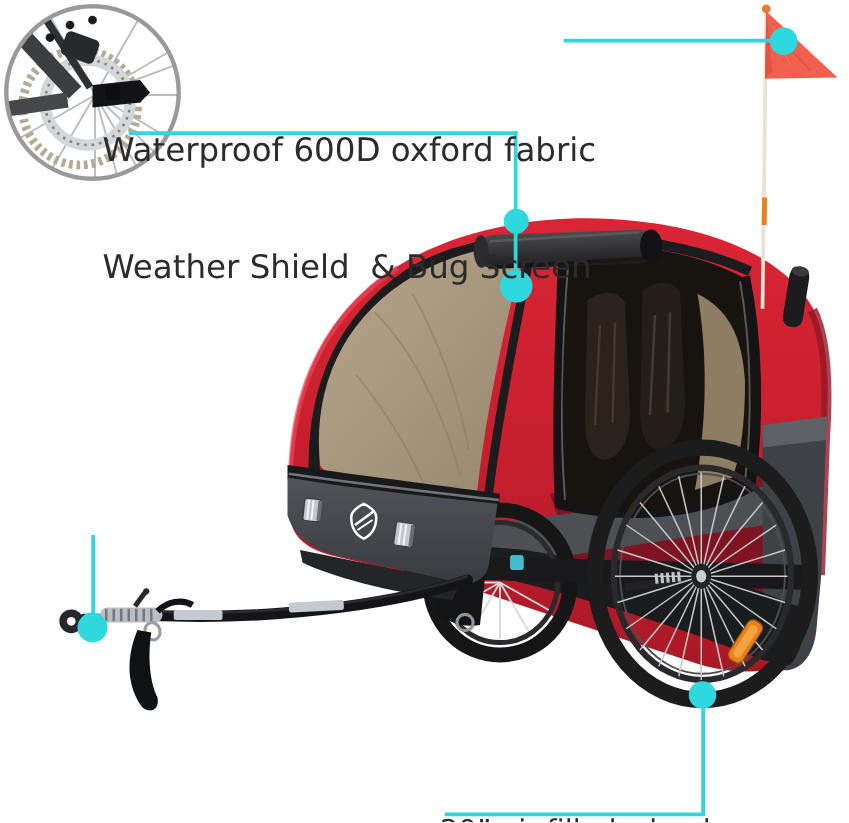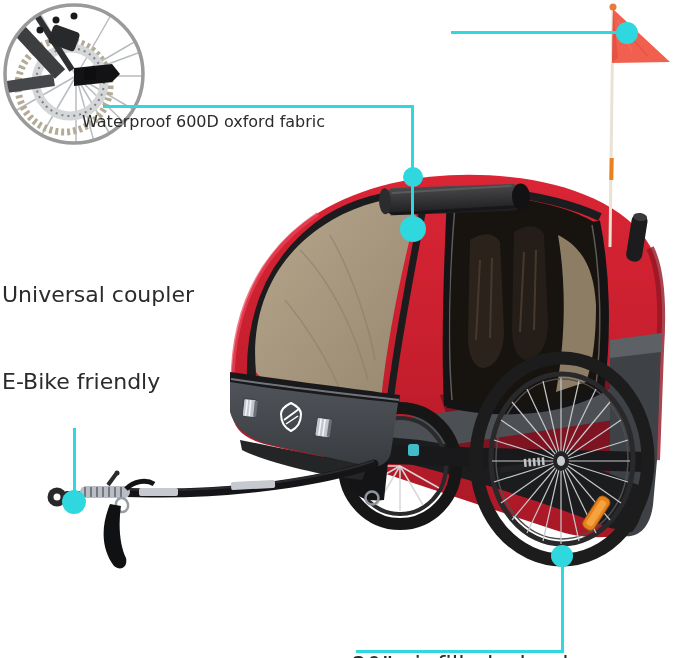--- a/index.html
+++ b/index.html
@@ -1,20 +1,20 @@
 <!DOCTYPE html>
 <html><head>
 <meta charset="utf-8">
 <style>
   html,body{margin:0;padding:0;background:#fff;}
   .stage{position:relative;width:679px;height:658px;background:#fff;overflow:hidden;
          font-family:"DejaVu Sans","Liberation Sans",sans-serif;color:#2b2b2b;}
   .stage svg{position:absolute;left:0;top:0;}
   .ann{position:absolute;white-space:pre-wrap;z-index:4;}
-  .ann-fabric{left:82px;top:44px;font-size:16px;line-height:31px;}
+  .ann-fabric{left:82px;top:44px;font-size:26px;line-height:31px;}
   .ann-flag{left:470px;top:5px;font-size:22px;line-height:28px;}
   .ann-coupler{left:2px;top:222px;font-size:22px;line-height:29px;}
   .ann-wheels{left:352px;top:598px;font-size:23px;line-height:27px;}
   .cline{position:absolute;background:#2fd8de;z-index:3;}
   .cdot{position:absolute;background:#2fd8de;border-radius:50%;z-index:3;}
   .inset-svg{left:6px;top:281px;z-index:2;}
   .main-svg{z-index:1;}
 </style>
 </head>
 <body>
@@ -281,26 +281,23 @@
 
   <div class="cline" style="left:73px;top:428px;width:3px;height:75px;"></div>
   <div class="cdot" style="left:62px;top:490px;width:24px;height:24px;"></div>
 
   <div class="cline" style="left:561px;top:556px;width:3px;height:96px;"></div>
   <div class="cline" style="left:356px;top:650px;width:208px;height:3px;"></div>
   <div class="cdot" style="left:551px;top:545px;width:22px;height:22px;"></div>
 
   <div class="ann ann-fabric">
     <div>Waterproof 600D oxford fabric</div>
+    <div>Weather Shield  &amp; Bug Screen</div>
   </div>
 
 
-  <div class="ann ann-coupler">
-    <div>Universal coupler</div>
-    <div>E-Bike friendly</div>
-  </div>
 
   <div class="ann ann-wheels">
     <div>20” air-filled wheels</div>
     
   </div>
 
 </div>
 
 </body></html>

